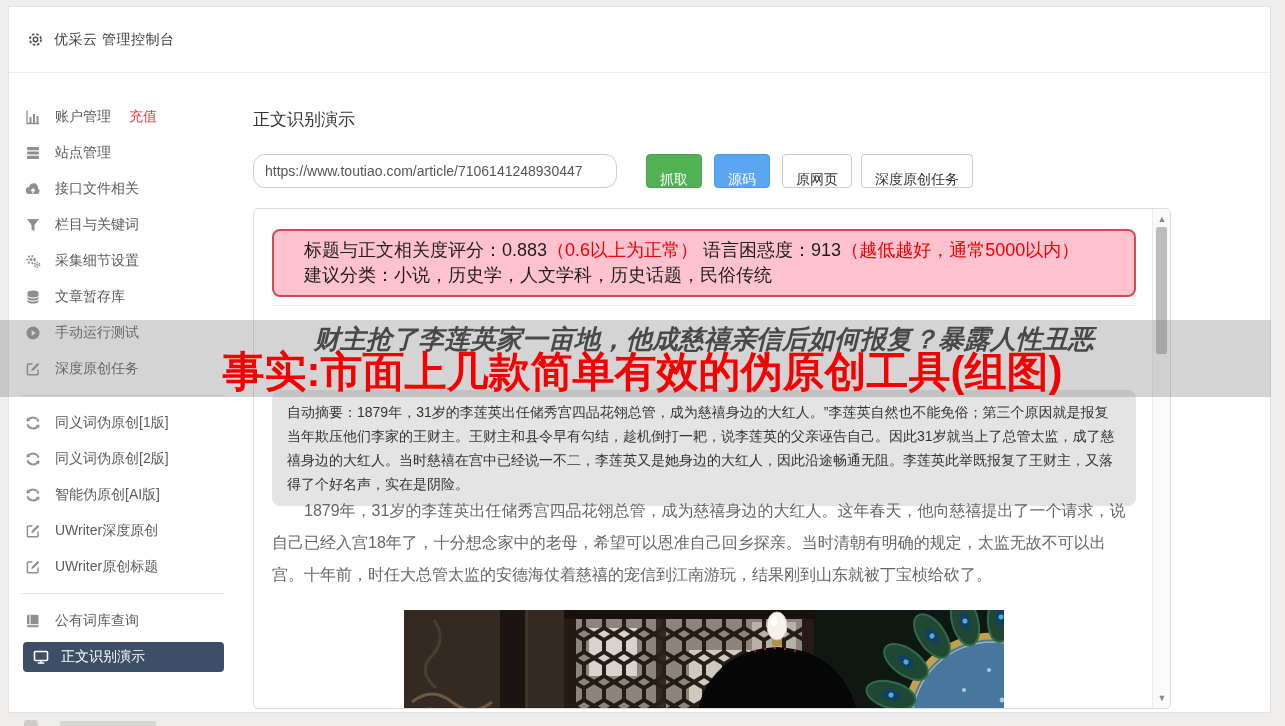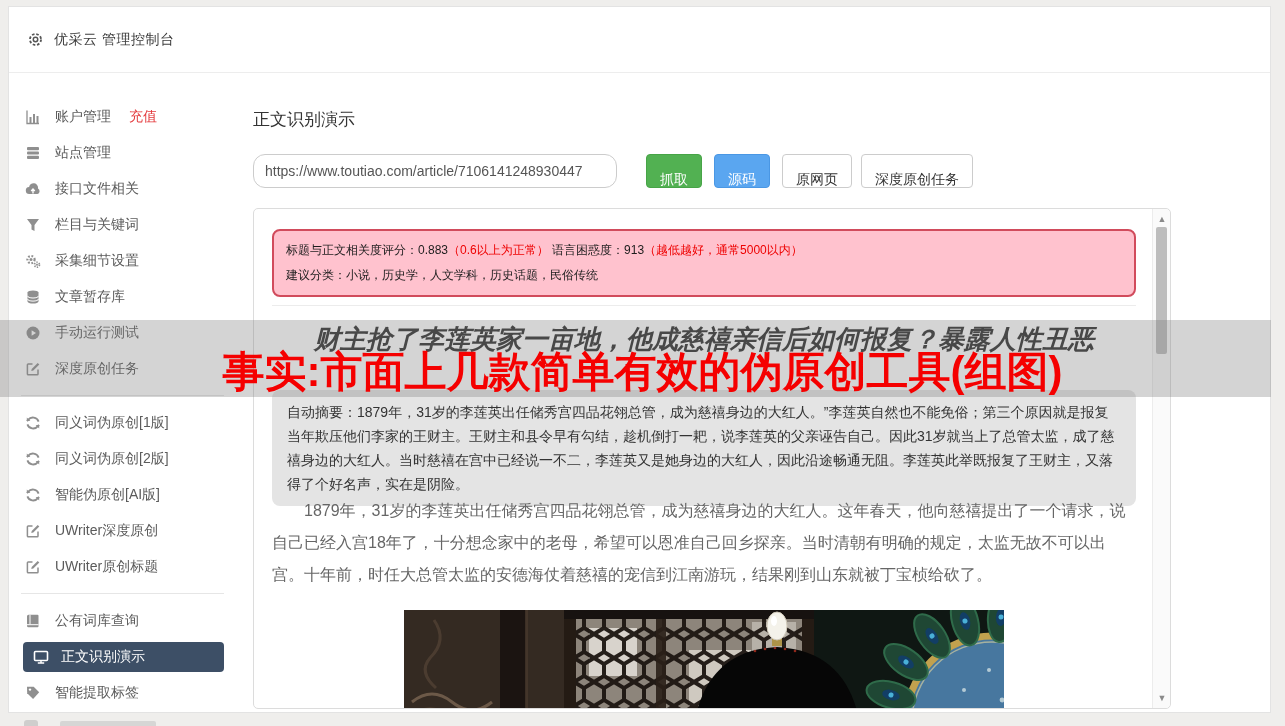--- a/index.html
+++ b/index.html
@@ -55,21 +55,21 @@
   .btn-pseudo{ left:852px; }
 
   
   .panel {
     position:absolute; left:244px; top:201px; width:918px; height:501px;
     border:1px solid #dcdcdc; border-radius:5px; background:#fff; overflow:hidden;
   }
   .alert {
     position:absolute; left:18px; top:20px; width:864px;
     background:#ffc2ce; border:2px solid #d14b5c; border-radius:8px;
-    padding:7px 12px; font-size:12px; line-height:25px; color:#1d1d1d;
+    padding:7px 30px; font-size:18px; line-height:25px; color:#1d1d1d;
   }
   .alert .red { color:#ee0000; }
   .panel-hr { position:absolute; left:18px; top:96px; width:864px; height:0; border-top:1px solid #ececec; }
   .article-title {
     position:absolute; left:0; top:113px; width:900px; text-align:center;
     font-size:26px; font-weight:bold; color:#2f2f2f; white-space:nowrap; overflow:hidden;font-style:italic;
   }
   .summary {
     position:absolute; left:18px; top:181px; width:864px;
     background:#e4e4e4; border-radius:8px; padding:10px 15px;
@@ -291,31 +291,20 @@
       </div>
       <div class="nav-row">
         <div class="nav-item active">
           <span class="ico">
             <svg viewBox="0 0 16 16" width="16" height="16">
               <rect x="1.5" y="2.5" width="13" height="9" rx="1" fill="none" stroke="currentColor" stroke-width="1.6"></rect>
               <path d="M8 11.5v2.2M4.8 14h6.4" stroke="currentColor" stroke-width="1.4" fill="none"></path>
             </svg>
           </span>
           <span>正文识别演示</span>
-        </div>
-      </div>
-      <div class="nav-row">
-        <div class="nav-item">
-          <span class="ico">
-            <svg viewBox="0 0 16 16" width="16" height="16">
-              <path d="M8.7 1.8L14.2 7.3 8.1 13.9 2.2 8.3 2 1.8z" fill="currentColor"></path>
-              <circle cx="5" cy="4.6" r="1.2" fill="#fff"></circle>
-            </svg>
-          </span>
-          <span>智能提取标签</span>
         </div>
       </div>
     </div>
 
   <div class="page-title">正文识别演示</div>
 
   <input class="url-input" type="text" value="https://www.toutiao.com/article/7106141248930447" style="">
 
   <button class="btn btn-green">抓取</button>
   <button class="btn btn-blue">源码</button>

